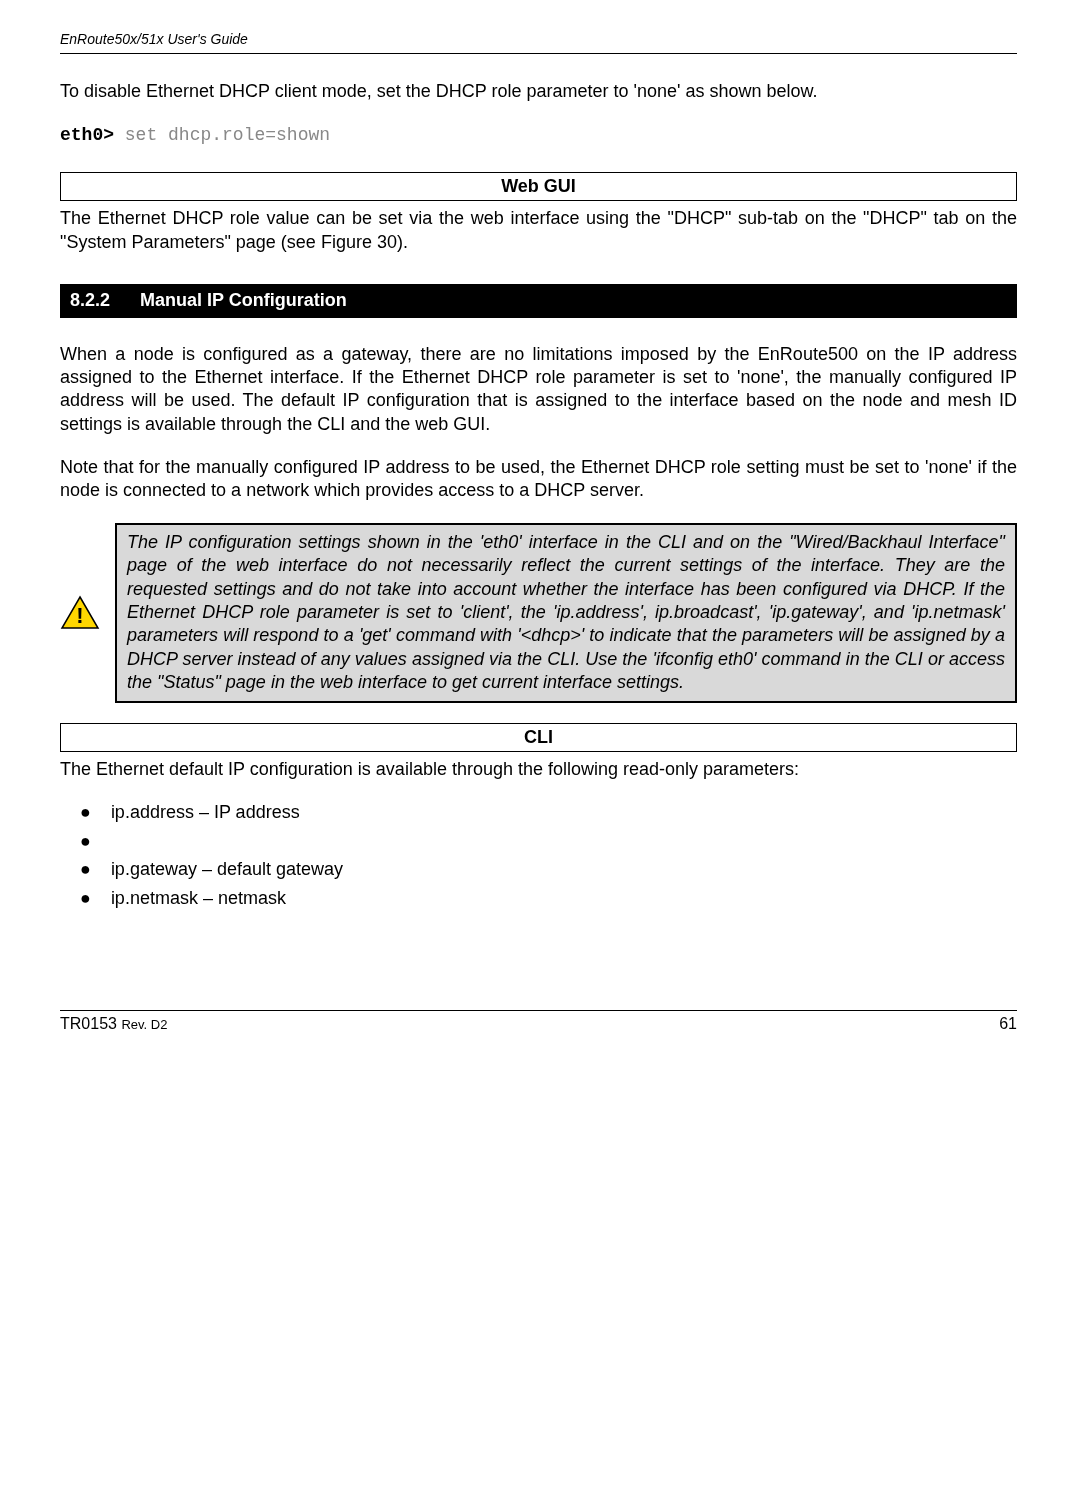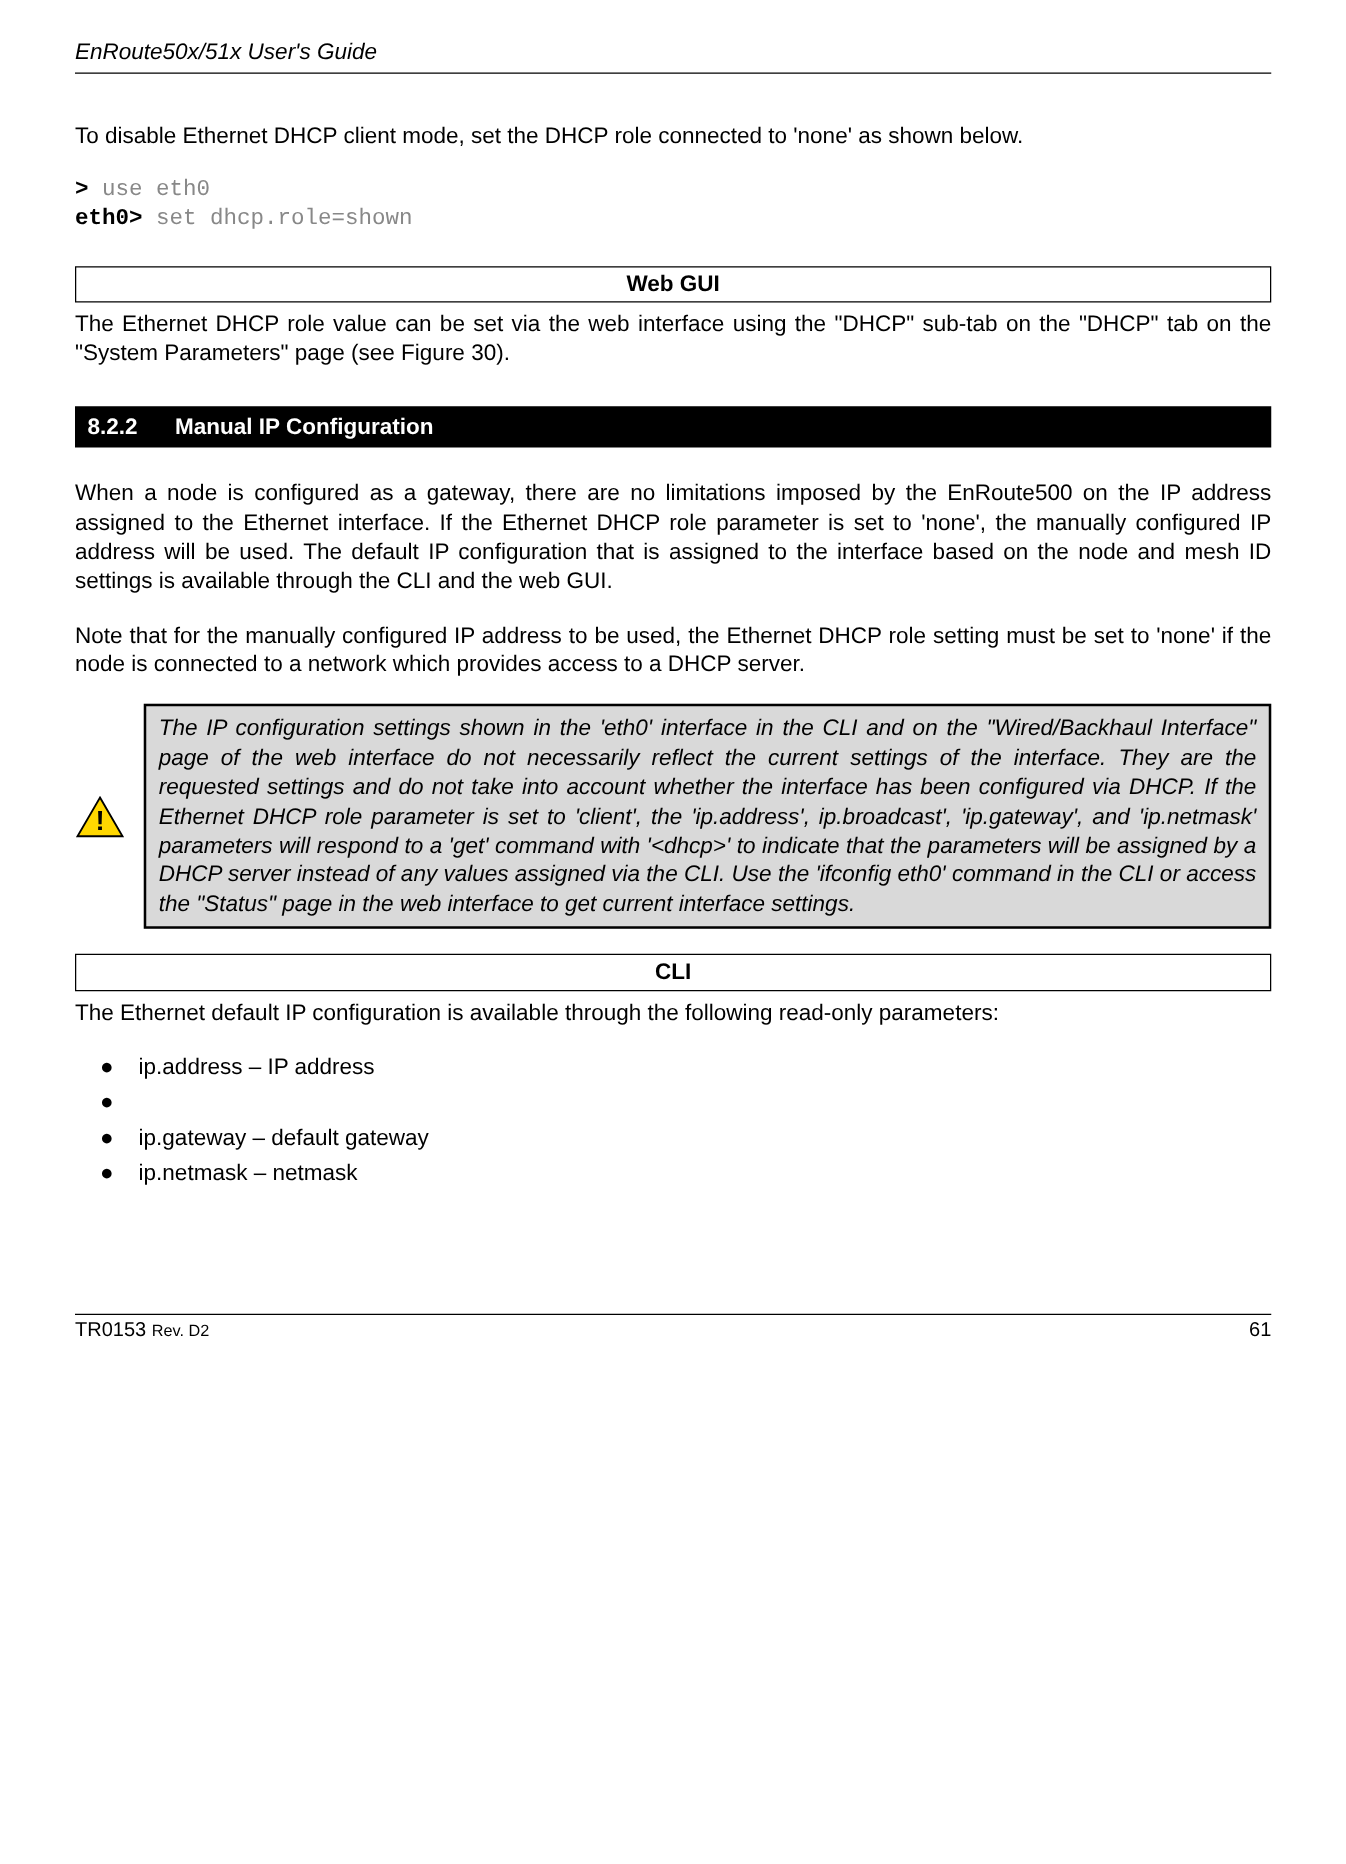--- a/index.html
+++ b/index.html
@@ -10,24 +10,24 @@
     body {
       font-family: Arial, sans-serif;
       font-size: 18px;
       line-height: 1.3;
       padding: 30px 60px;
       width: 1077px;
       background: white;
     }
     .header {
       font-style: italic;
-      font-size: 18px;
+      font-size: 14px;
       border-bottom: 1px solid black;
       padding-bottom: 5px;
-      margin-bottom: 38px;
+      margin-bottom: 26px;
     }
     .body-text {
       text-align: justify;
       margin-bottom: 20px;
     }
     .code-block {
       font-family: 'Courier New', monospace;
       margin-bottom: 25px;
     }
     .code-block .prompt {
@@ -98,26 +98,23 @@
     .footer-left .rev {
       font-size: 13px;
       margin-top: 28px;
     }
   </style>
 </head>
 <body>
 
 <div class="header">EnRoute50x/51x User's Guide</div>
 
-<div class="body-text">To disable Ethernet DHCP client mode, set the DHCP role connected to 'none' as shown below.</div>
+<div class="body-text">To disable Ethernet DHCP client mode, set the DHCP role parameter to 'none' as shown below.</div>
 
 <div class="code-block">
-  <div>
-    <span class="prompt">&gt;</span><span class="command"> use eth0</span>
-  </div>
   <div>
     <span class="prompt">eth0&gt;</span><span class="command"> set dhcp.role=shown</span>
   </div>
 </div>
 
 <div class="section-header">Web GUI</div>
 
 <div class="body-text">The Ethernet DHCP role value can be set via the web interface using the "DHCP" sub-tab on the "DHCP" tab on the "System Parameters" page (see Figure 30).</div>
 
 <div class="black-header">

